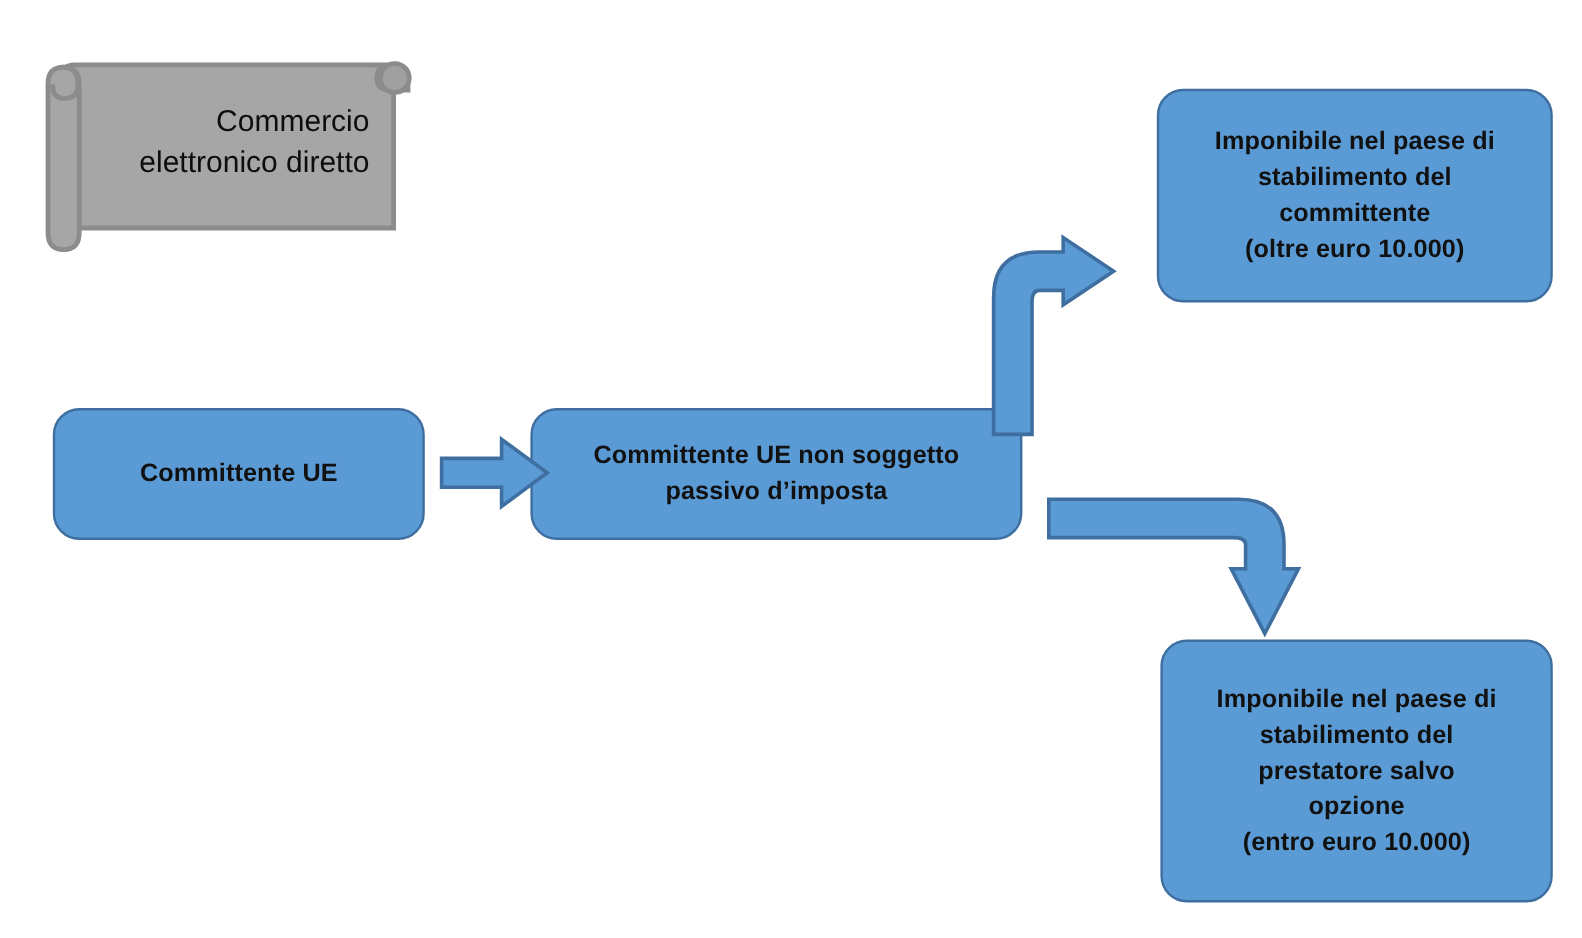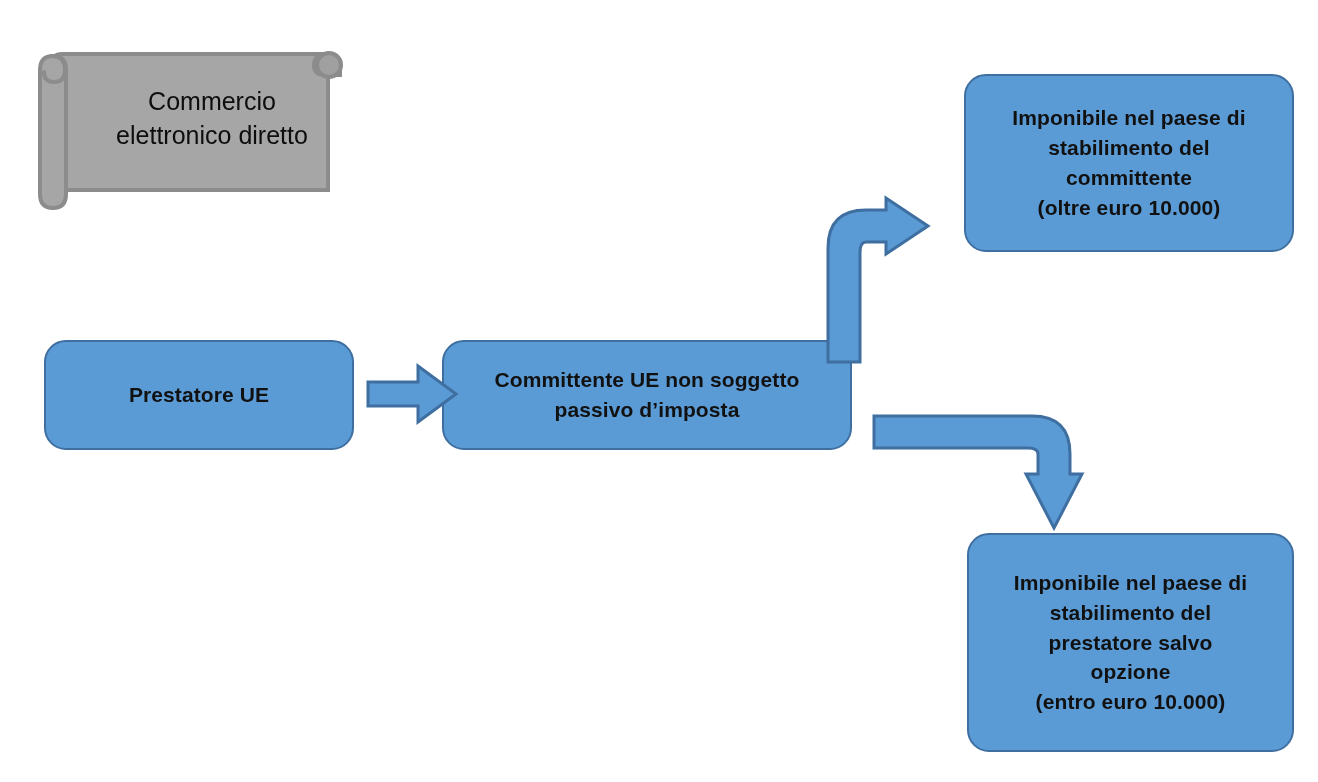--- a/index.html
+++ b/index.html
@@ -58,21 +58,21 @@
   .scroll-label {
     position: absolute;
     left: 46px;
     top: 0;
     width: 276px;
     height: 144px;
     display: flex;
     flex-direction: column;
     align-items: center;
     justify-content: center;
-    text-align: center;
+    text-align: right;
     color: #0d0d0d;
     font-size: 25px;
     line-height: 1.36;
     white-space: pre-line;
     pointer-events: none;
   }
 
   
   .arrow {
     position: absolute;
@@ -97,21 +97,21 @@
                Q312 8 300 8 Z" fill="#9B9B9B" stroke="#8C8C8C" stroke-width="4"></path>
       <circle cx="301" cy="19" r="12" fill="#A0A0A0" stroke="#8C8C8C" stroke-width="4"></circle>
 
       <path d="M12 24 Q12 10 25 10 Q38 10 38 24 L38 148 Q38 162 25 162 Q12 162 12 148 Z" fill="#A6A6A6" stroke="#8C8C8C" stroke-width="4"></path>
       <path d="M24 10 Q37 10 37 24 Q37 36 26 36 Q16 36 16 26" fill="none" stroke="#8C8C8C" stroke-width="4" stroke-linecap="round"></path>
     </svg>
     <div class="scroll-label">Commercio
 elettronico diretto</div>
   </div>
 
-  <div class="node" style="left:44px; top:340px; width:310px; height:110px; font-size:21px;">Prestatore UE</div>
+  <div class="node" style="left:44px; top:340px; width:310px; height:110px; font-size:21px;">Committente UE</div>
 
   <div class="node" style="left:442px; top:340px; width:410px; height:110px; font-size:21px;">Committente UE non soggetto
 passivo d’imposta</div>
 
   <div class="node" style="left:964px; top:74px; width:330px; height:178px; font-size:21px;">Imponibile nel paese di
 stabilimento del
 committente
 (oltre euro 10.000)</div>
 
   <div class="node" style="left:967px; top:533px; width:327px; height:219px; font-size:21px;">Imponibile nel paese di

